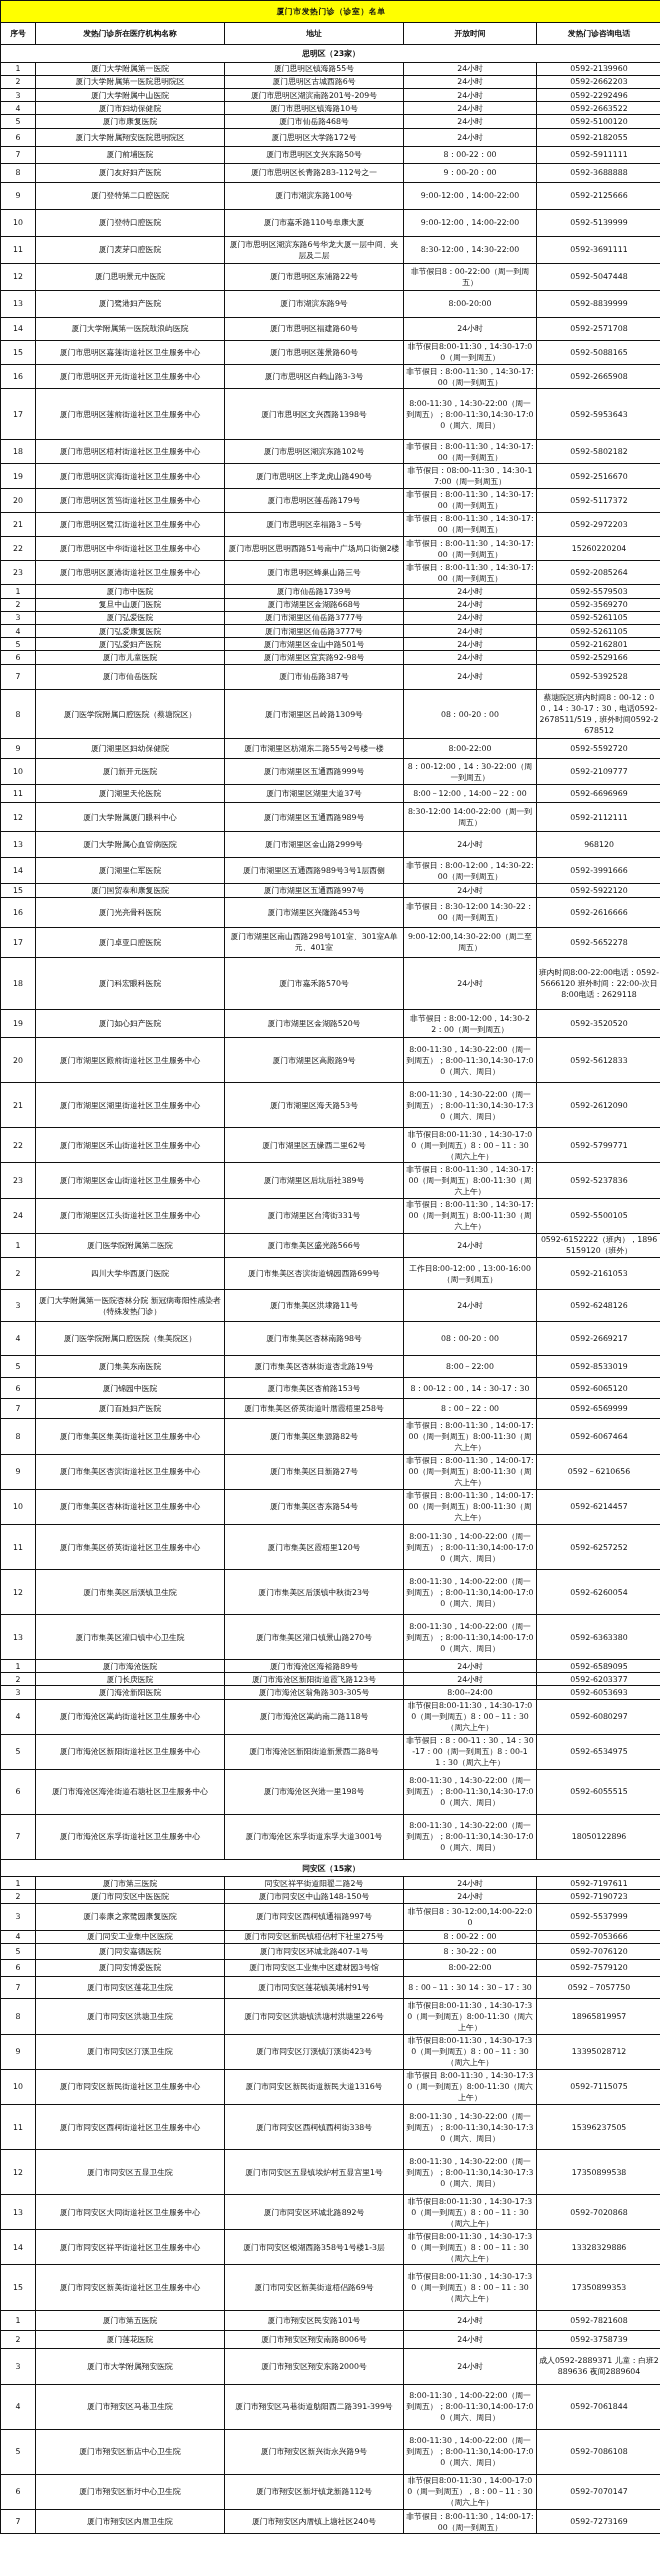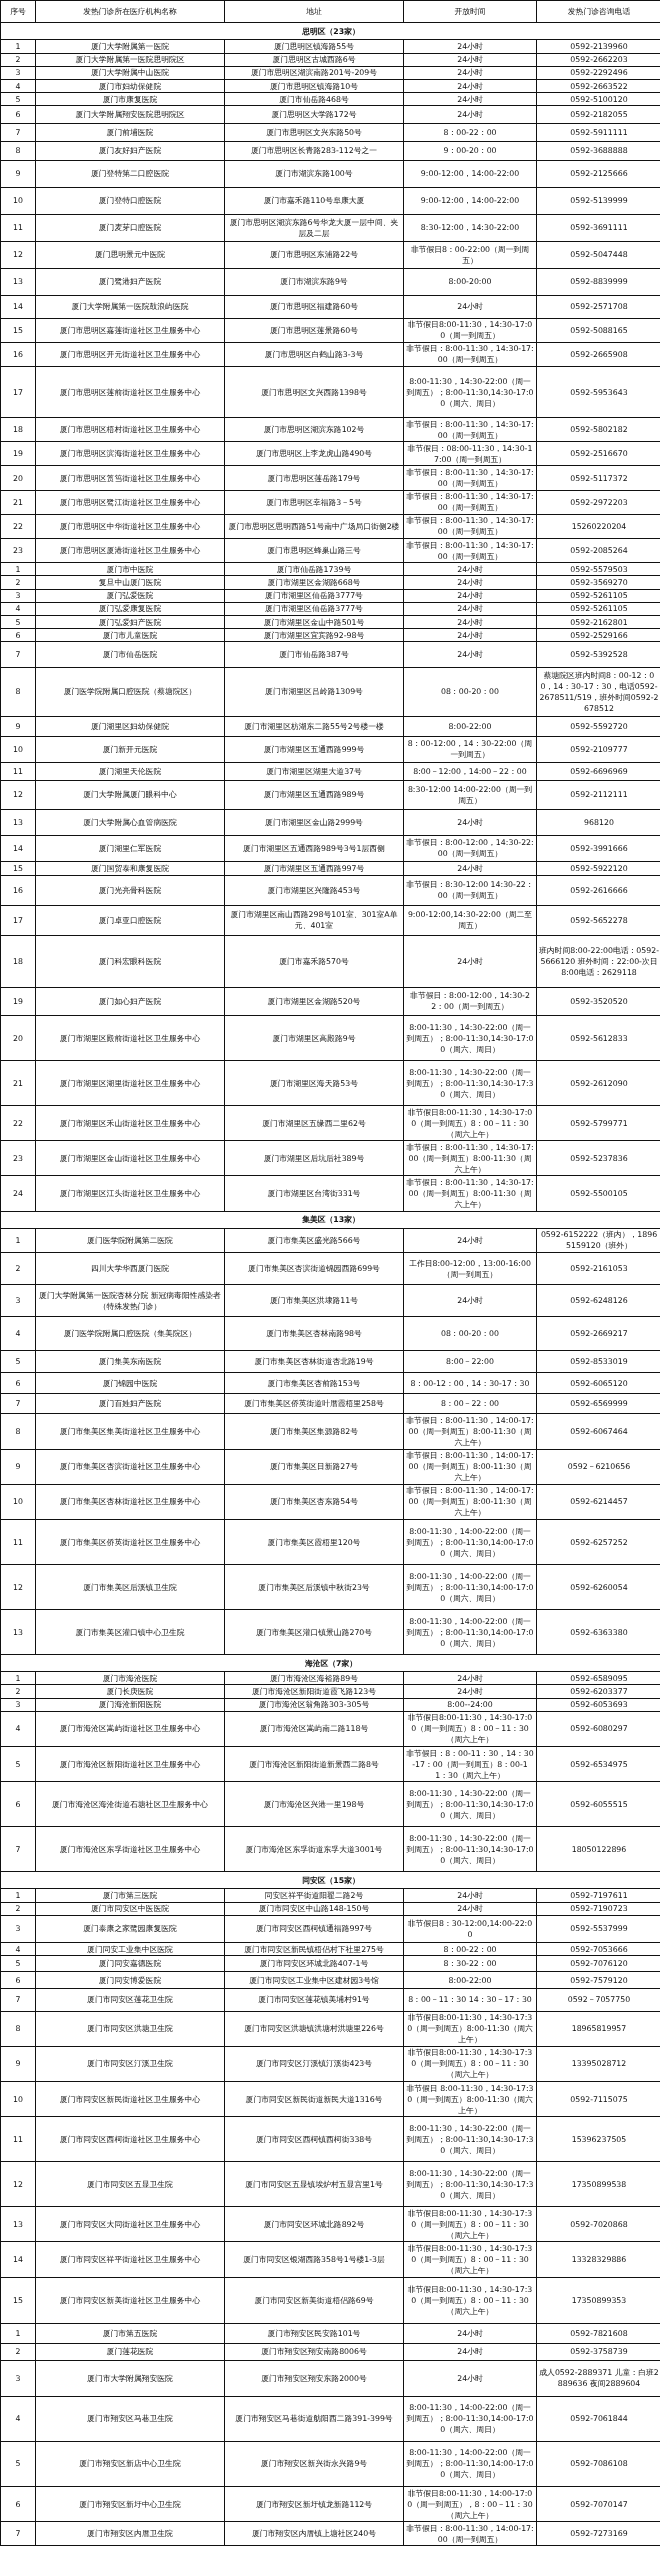--- a/index.html
+++ b/index.html
@@ -1,36 +1,39 @@
 <!DOCTYPE html>
 <html style="font-size:10px"><head>
 <meta charset="utf-8">
 <style>
   html, body { margin:0; padding:0; background:#ffffff; }
   body { width:661px; font-family:"DejaVu Sans", "Liberation Sans", sans-serif; color:#111; }
   table.sheet { width:661px; border-collapse:collapse; table-layout:fixed; }
   table.sheet td, table.sheet th { border:0.9px solid #111; text-align:center; vertical-align:middle; padding:0.6px 1.9px; font-size:7.8px; line-height:11px; word-break:break-all; }
   .title-row td { background:#ffff00; font-size:15.5px; line-height:20px; font-weight:bold; font-family:"DejaVu Serif", "Liberation Serif", serif; letter-spacing:0.6px; height:20px; padding:0; }
-  .head-row th { font-weight:normal; font-size:8.7px; height:20px; font-family:"DejaVu Sans", sans-serif; }
+  .head-row th { font-weight:bold; font-size:8.7px; height:20px; font-family:"DejaVu Sans", sans-serif; }
   .section-row td { font-weight:bold; font-size:8.7px; height:15px; }
   td.seq { font-size:8px; }
   col.c-seq { width:35px; } col.c-name { width:189px; } col.c-addr { width:179px; } col.c-hours { width:133px; } col.c-phone { width:125px; }
 </style>
 </head>
 <body>
 
 <table class="sheet">
   <colgroup>
     <col class="c-seq">
       <col class="c-name">
       <col class="c-addr">
       <col class="c-hours">
       <col class="c-phone">
   </colgroup>
   <thead>
+    <tr class="title-row">
+      <td colspan="5">厦门市发热门诊（诊室）名单</td>
+    </tr>
     <tr class="head-row">
       <th>序号</th>
       <th>发热门诊所在医疗机构名称</th>
       <th>地址</th>
       <th>开放时间</th>
       <th>发热门诊咨询电话</th>
     </tr>
   </thead>
   <tbody id="table-body">
       <tr class="section-row">
@@ -358,23 +361,20 @@
         <td class="hours">非节假日：8:00-11:30，14:30-17:00（周一到周五）8:00-11:30（周六上午）</td>
         <td class="phone">0592-5237836</td>
       </tr>
       <tr style="height: 34px;">
         <td class="seq">24</td>
         <td class="name">厦门市湖里区江头街道社区卫生服务中心</td>
         <td class="addr">厦门市湖里区台湾街331号</td>
         <td class="hours">非节假日：8:00-11:30，14:30-17:00（周一到周五）8:00-11:30（周六上午）</td>
         <td class="phone">0592-5500105</td>
       </tr>
-      <tr class="section-row">
-        <td colspan="5">集美区（13家）</td>
-      </tr>
       <tr style="height: 22.4px;">
         <td class="seq">1</td>
         <td class="name">厦门医学院附属第二医院</td>
         <td class="addr">厦门市集美区盛光路566号</td>
         <td class="hours">24小时</td>
         <td class="phone">0592-6152222（班内），18965159120（班外）</td>
       </tr>
       <tr style="height: 32px;">
         <td class="seq">2</td>
         <td class="name">四川大学华西厦门医院</td>
@@ -452,23 +452,20 @@
         <td class="hours">8:00-11:30，14:00-22:00（周一到周五）；8:00-11:30,14:00-17:00（周六、周日）</td>
         <td class="phone">0592-6260054</td>
       </tr>
       <tr style="height: 45px;">
         <td class="seq">13</td>
         <td class="name">厦门市集美区灌口镇中心卫生院</td>
         <td class="addr">厦门市集美区灌口镇景山路270号</td>
         <td class="hours">8:00-11:30，14:00-22:00（周一到周五）；8:00-11:30,14:00-17:00（周六、周日）</td>
         <td class="phone">0592-6363380</td>
       </tr>
-      <tr class="section-row">
-        <td colspan="5">海沧区（7家）</td>
-      </tr>
       <tr style="height: 13px;">
         <td class="seq">1</td>
         <td class="name">厦门市海沧医院</td>
         <td class="addr">厦门市海沧区海裕路89号</td>
         <td class="hours">24小时</td>
         <td class="phone">0592-6589095</td>
       </tr>
       <tr style="height: 13px;">
         <td class="seq">2</td>
         <td class="name">厦门长庚医院</td>

